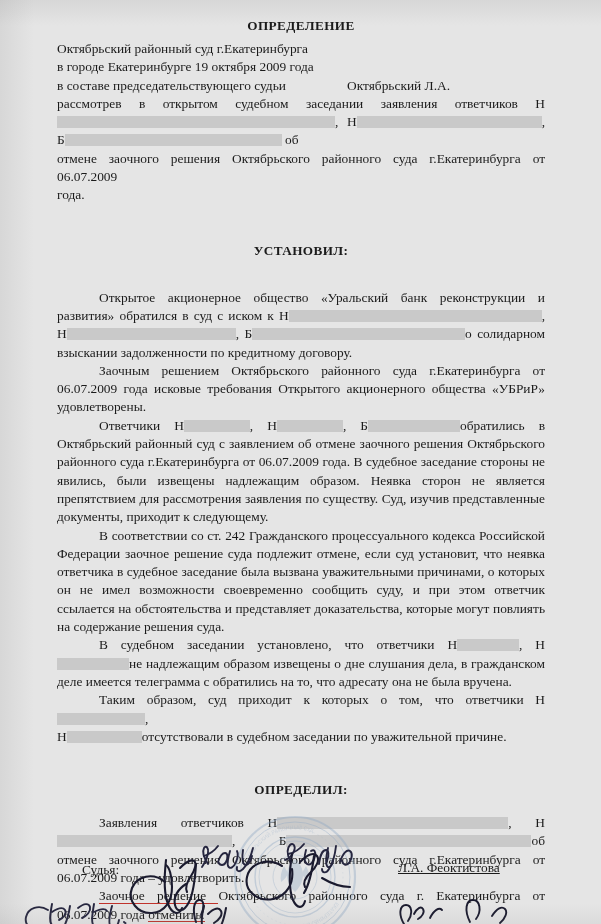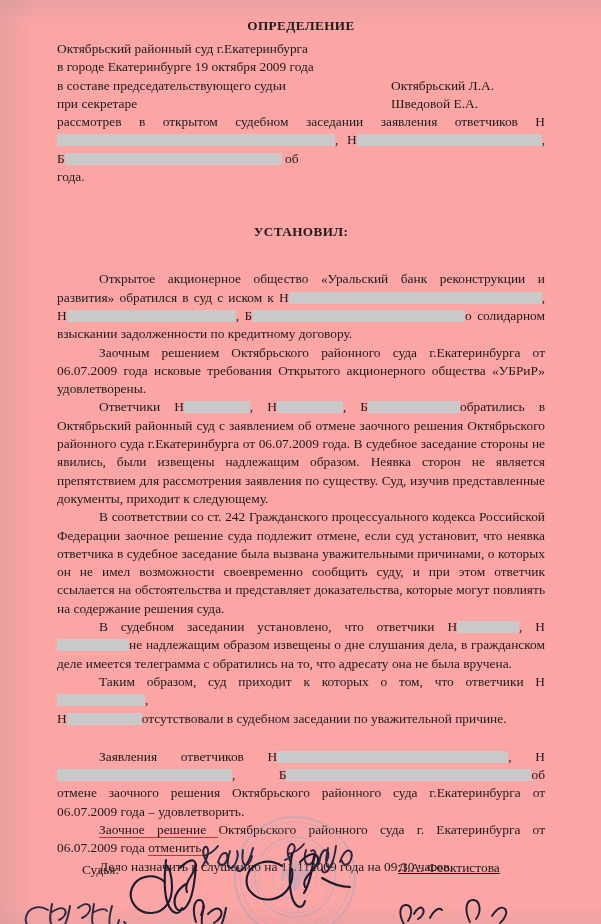--- a/index.html
+++ b/index.html
@@ -5,21 +5,21 @@
 <style>
   html, body {
     margin: 0;
     padding: 0;
     background: #ffffff;
   }
   .page {
     position: relative;
     width: 601px;
     height: 924px;
-    background: #fca5a5;
+    background: #e5e5e5;
     font-family: "Liberation Serif", "DejaVu Serif", serif;
     color: #1b1b1b;
     overflow: hidden;
     box-sizing: border-box;
   }
   
   .scan-shade-left {
     position: absolute;
     left: 0; top: 0;
     width: 34px; height: 924px;
@@ -74,21 +74,20 @@
   }
   .indent {
     display: inline-block;
     width: 42px;
   }
   
   .hdr-row {
     display: flex;
     font-size: 13.4px;
     line-height: 18.3px;
-    gap: 44px;
   }
   .hdr-row .lhs { width: 290px; }
   .hdr-row .rhs { flex: 1; }
   
   .redact {
     display: inline-block;
     background: #c9c9c9;
     vertical-align: -2px;
     height: 12px;
     border-radius: 0;
@@ -157,47 +156,45 @@
     <h1 class="doc-title">ОПРЕДЕЛЕНИЕ</h1>
 
     <div style="height:6px"></div>
     <p class="para left">Октябрьский районный суд г.Екатеринбурга</p>
     <p class="para left">в городе Екатеринбурге 19 октября 2009 года</p>
 
     <div class="hdr-row">
       <span class="lhs">в составе председательствующего судьи</span>
       <span class="rhs">Октябрьский Л.А.</span>
     </div>
-    <div class="hdr-row">
-      <span class="lhs">при секретаре</span>
-      <span class="rhs">Шведовой Е.А.</span>
-    </div>
 
     <p class="para"><span>рассмотрев в открытом судебном заседании заявления ответчиков Н</span><span class="redact" style="width:168px"></span><span class="redact" style="width:110px"></span><span>, Н</span><span class="redact" style="width:185px"></span><span>, Б</span><span class="redact" style="width:217px"></span>
       <span>об</span></p>
+    <p class="para">отмене заочного решения Октябрьского районного суда г.Екатеринбурга от 06.07.2009</p>
     <p class="para left">года.</p>
 
     <div style="height:22px"></div>
     <h2 class="section-head">УСТАНОВИЛ:</h2>
     <div style="height:14px"></div>
 
     <p class="para"><span class="indent"></span><span>Открытое акционерное общество «Уральский банк реконструкции и развития» обратился в суд с иском к Н</span><span class="redact" style="width:253px"></span><span>, Н</span><span class="redact" style="width:86px"></span><span class="redact" style="width:83px"></span><span>, Б</span><span class="redact" style="width:213px"></span><span>о солидарном взыскании задолженности по кредитному договору.</span></p>
 
     <p class="para"><span class="indent"></span><span>Заочным решением Октябрьского районного суда г.Екатеринбурга от 06.07.2009 года исковые требования Открытого акционерного общества «УБРиР» удовлетворены.</span></p>
 
     <p class="para"><span class="indent"></span><span>Ответчики Н</span><span class="redact" style="width:66px"></span><span>, Н</span><span class="redact" style="width:66px"></span><span>, Б</span><span class="redact" style="width:92px"></span><span>обратились в Октябрьский районный суд с заявлением об отмене заочного решения Октябрьского районного суда г.Екатеринбурга от 06.07.2009 года. В судебное заседание стороны не явились, были извещены надлежащим образом. Неявка сторон не является препятствием для рассмотрения заявления по существу. Суд, изучив представленные документы, приходит к следующему.</span></p>
 
     <p class="para"><span class="indent"></span><span>В соответствии со ст. 242 Гражданского процессуального кодекса Российской Федерации заочное решение суда подлежит отмене, если суд установит, что неявка ответчика в судебное заседание была вызвана уважительными причинами, о которых он не имел возможности своевременно сообщить суду, и при этом ответчик ссылается на обстоятельства и представляет доказательства, которые могут повлиять на содержание решения суда.</span></p>
 
     <p class="para"><span class="indent"></span><span>В судебном заседании установлено, что ответчики Н</span><span class="redact" style="width:62px"></span><span>, Н</span><span class="redact" style="width:72px"></span><span>не надлежащим образом извещены о дне слушания дела, в гражданском деле имеется телеграмма с обратились на то, что адресату она не была вручена.</span></p>
 
     <p class="para"><span class="indent"></span><span>Таким образом, суд приходит к которых о том, что ответчики Н</span><span class="redact" style="width:88px"></span><span>,</span><br><span>Н</span><span class="redact" style="width:75px"></span><span>отсутствовали в судебном заседании по уважительной причине.</span></p>
 
 
     <div style="height:20px"></div>
+    <h2 class="section-head">ОПРЕДЕЛИЛ:</h2>
 
     <p class="para"><span class="indent"></span><span>Заявления ответчиков Н</span><span class="redact" style="width:231px"></span><span>, Н</span><span class="redact" style="width:92px"></span><span class="redact" style="width:83px"></span><span>, Б</span><span class="redact" style="width:245px"></span><span>об отмене заочного решения Октябрьского районного суда г.Екатеринбурга от 06.07.2009 года – удовлетворить.</span></p>
 
     <p class="para"><span class="indent"></span><span class="penline">Заочное решение </span><span>Октябрьского районного суда г. Екатеринбурга от 06.07.2009 года </span><span class="penline">отменить.</span></p>
 
     <p class="para left"><span class="indent"></span><span>Дело назначить к слушанию на 11.112009 года на 09:30 часов.</span></p>
 
   </div>
 
   <div class="signature-area">

